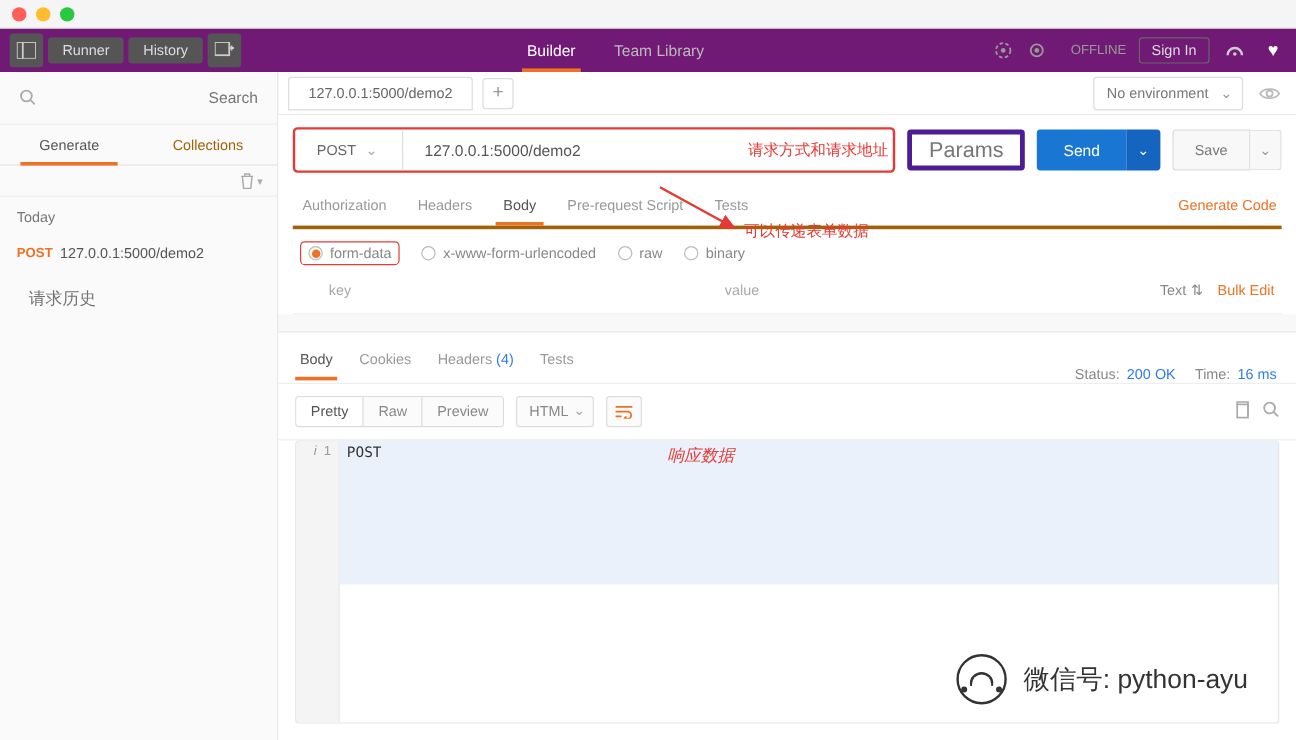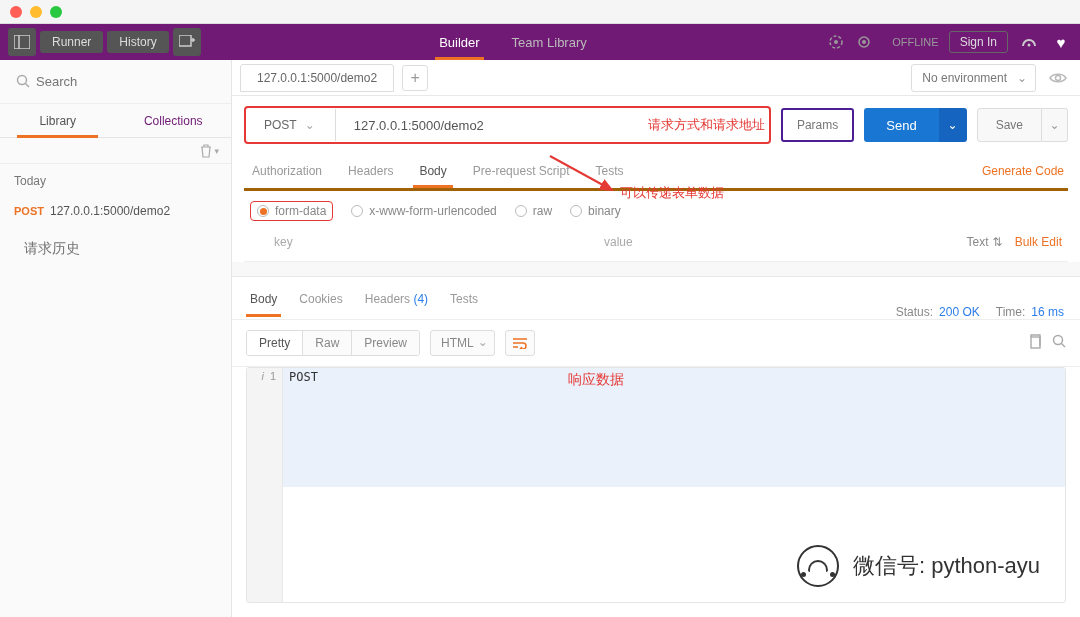--- a/index.html
+++ b/index.html
@@ -23,24 +23,24 @@
 .center-tab { padding: 0 4px; height: 36px; display:flex; align-items:center; cursor:pointer; color:#bbb; position:relative; }
 .center-tab.active { color:#fff; }
 .center-tab.active::after { content:''; position:absolute; left:0; right:0; bottom:0; height:3px; background:#ed7224; }
 .offline { display:flex; align-items:center; gap:21px; font-size:11px; color:#999; }
 .signin { border:1px solid #666; border-radius:3px; padding:3px 10px; cursor:pointer; font-size:12px; }
 
 
 .main { display:flex; height: calc(617px - 24px - 36px); }
 .sidebar { width: 232px; border-right:1px solid #e5e5e5; display:flex; flex-direction:column; background:#fafafa; position:relative; }
 .search-wrap { padding: 10px 12px; border-bottom:1px solid #eee; position:relative; }
-.search-wrap input { width:100%; border:none; background:transparent; padding:4px 4px 4px 24px; font-size:13px; color:#666; outline:none; }
+.search-wrap input { width:100%; border:none; background:transparent; padding:4px 4px 4px 24px; font-size:13px; color:#666; outline:none;text-align:right; }
 .search-icon { position:absolute; left:16px; top:14px; color:#999; font-size:14px; }
 .sb-tabs { display:flex; height:34px; border-bottom:1px solid #e5e5e5; }
-.sb-tab { flex:1; display:flex; align-items:center; justify-content:center; font-size:12px; color:#701a75; cursor:pointer; position:relative; }
+.sb-tab { flex:1; display:flex; align-items:center; justify-content:center; font-size:12px; color:#a16207; cursor:pointer; position:relative; }
 .sb-tab.active { color:#555; }
 .sb-tab.active::after { content:''; position:absolute; bottom:-1px; left:15%; right:15%; height:3px; background:#ed7224; }
 .sb-toolbar { height:26px; display:flex; align-items:center; justify-content:flex-end; padding:0 12px; color:#aaa; border-bottom:1px solid #eee; }
 .trash-chev { display:flex; align-items:center; gap:2px; cursor:pointer; }
 .sb-section { padding: 10px 14px; font-size:12px; color:#777; }
 .sb-item { padding: 6px 14px; font-size:12px; color:#555; cursor:pointer; display:flex; align-items:center; gap:6px; }
 .sb-item .method { color:#ed7224; font-weight:600; font-size:11px; }
 .sb-anno { color:#737373; font-size:14px; padding:16px 24px; }
 
 
@@ -54,21 +54,21 @@
 .env-eye { width:28px; height:28px; display:flex; align-items:center; justify-content:center; color:#bbb; cursor:pointer; font-size:16px; }
 
 
 .req-panel { background:#fff; padding:10px 12px 0 12px; }
 .req-row { display:flex; gap:10px; align-items:center; position:relative; }
 .red-box { border:2px solid #e53935; border-radius:4px; }
 .method-url { flex:1; display:flex; align-items:center; height:38px; padding:0 4px; }
 .method-dd { height:32px; padding:0 20px 0 14px; display:flex; align-items:center; font-size:12px; color:#666; cursor:pointer; border-right:1px solid #ddd; margin-right:10px; gap:8px; }
 .url-input { flex:1; border:none; outline:none; font-size:13px; color:#555; padding:0 8px; }
 .anno1 { color:#e53935; font-size:13px; margin-left:30px; }
-.params-btn { height:34px; padding:0 14px; border:2px solid #4c1d95; border-radius:3px; font-size:12px; color:#777; background:#fff; cursor:pointer; }
+.params-btn { height:34px; padding:0 14px; border:4px solid #4c1d95; border-radius:3px; font-size:18px; color:#777; background:#fff; cursor:pointer; }
 .send-grp { display:flex; }
 .send-btn { height:34px; padding:0 22px; background:#1976d2; color:#fff; font-size:13px; border-radius:3px 0 0 3px; cursor:pointer; display:flex; align-items:center; font-weight:500; }
 .send-dd { height:34px; width:28px; background:#1565c0; border-radius:0 3px 3px 0; display:flex; align-items:center; justify-content:center; color:#fff; cursor:pointer; font-size:12px; }
 .save-grp { display:flex; }
 .save-btn { height:34px; padding:0 18px; border:1px solid #ddd; border-radius:3px 0 0 3px; font-size:12px; color:#777; background:#f8f8f8; cursor:pointer; display:flex; align-items:center; }
 .save-dd { height:34px; width:26px; border:1px solid #ddd; border-left:none; border-radius:0 3px 3px 0; display:flex; align-items:center; justify-content:center; color:#999; background:#f8f8f8; cursor:pointer; font-size:12px; }
 
 
 .req-tabs { display:flex; gap:22px; margin-top:14px; padding-left:6px; }
 .req-tab { font-size:12px; color:#999; padding:6px 2px 10px 2px; cursor:pointer; position:relative; }
@@ -113,21 +113,21 @@
 .fmt-select::after { content:'⌄'; position:absolute; right:6px; top:4px; color:#aaa; }
 .wrap-btn { width:30px; height:26px; margin-left:6px; border:1px solid #ddd; border-radius:3px; display:flex; align-items:center; justify-content:center; color:#ed7224; cursor:pointer; font-size:14px; background:#fbfbfb; }
 .view-right { margin-left:auto; display:flex; gap:10px; color:#aaa; }
 .view-right span { cursor:pointer; font-size:14px; }
 
 
 .code-area { flex:1; display:flex; background:#fff; border:1px solid #e5e5e5; margin:0 14px 14px 14px; border-radius:3px; overflow:hidden; }
 .gutter { width:36px; background:#f4f4f4; border-right:1px solid #e8e8e8; font-size:11px; color:#999; padding:2px 6px; text-align:right; font-family: Menlo, monospace; }
 .codeline { flex:1; background:#eaf1fb; padding:2px 6px; font-size:12px; font-family:Menlo, monospace; color:#333; height:18px; }
 .code-rest { flex:1; }
-.anno3 { position:absolute; left:336px; top:94px; color:#e53935; font-size:14px; }
+.anno3 { position:absolute; left:324px; top:94px; color:#e53935; font-size:14px;font-style:italic; }
 
 
 .watermark { position:absolute; right:40px; bottom:30px; display:flex; align-items:center; gap:14px; color:#333; font-size:22px; z-index:50; }
 .wm-icon { width:42px; height:42px; border:2.5px solid #333; border-radius:50%; display:flex; align-items:center; justify-content:center; position:relative; }
 .wm-icon .inner { width:20px; height:12px; border:2.5px solid #333; border-radius:10px 10px 2px 2px; border-bottom:none; }
 .wm-icon .d1 { position:absolute; left:2px; bottom:8px; width:5px; height:5px; background:#333; border-radius:50%; }
 .wm-icon .d2 { position:absolute; right:2px; bottom:8px; width:5px; height:5px; background:#333; border-radius:50%; }
 </style>
 </head>
 <body>
@@ -191,21 +191,21 @@
     <div class="search-wrap">
       <span class="search-icon">
         <svg width="14" height="14" viewBox="0 0 14 14">
             <circle cx="6" cy="6" r="4.5" fill="none" stroke="#aaa" stroke-width="1.5"></circle>
             <line x1="9.5" y1="9.5" x2="13" y2="13" stroke="#aaa" stroke-width="1.5"></line>
           </svg>
       </span>
       <input placeholder="Search" style="">
     </div>
     <div class="sb-tabs">
-      <div class="sb-tab active">Library</div>
+      <div class="sb-tab active">Generate</div>
       <div class="sb-tab">Collections</div>
     </div>
     <div class="sb-toolbar">
       <div class="trash-chev">
         <svg width="12" height="14" viewBox="0 0 12 14">
             <path d="M1 3h10M4 3V1h4v2M2 3l1 10h6l1-10" fill="none" stroke="#aaa" stroke-width="1.2"></path>
           </svg>
         <span style="font-size:9px;color:#aaa;">▾</span>
       </div>
     </div>

